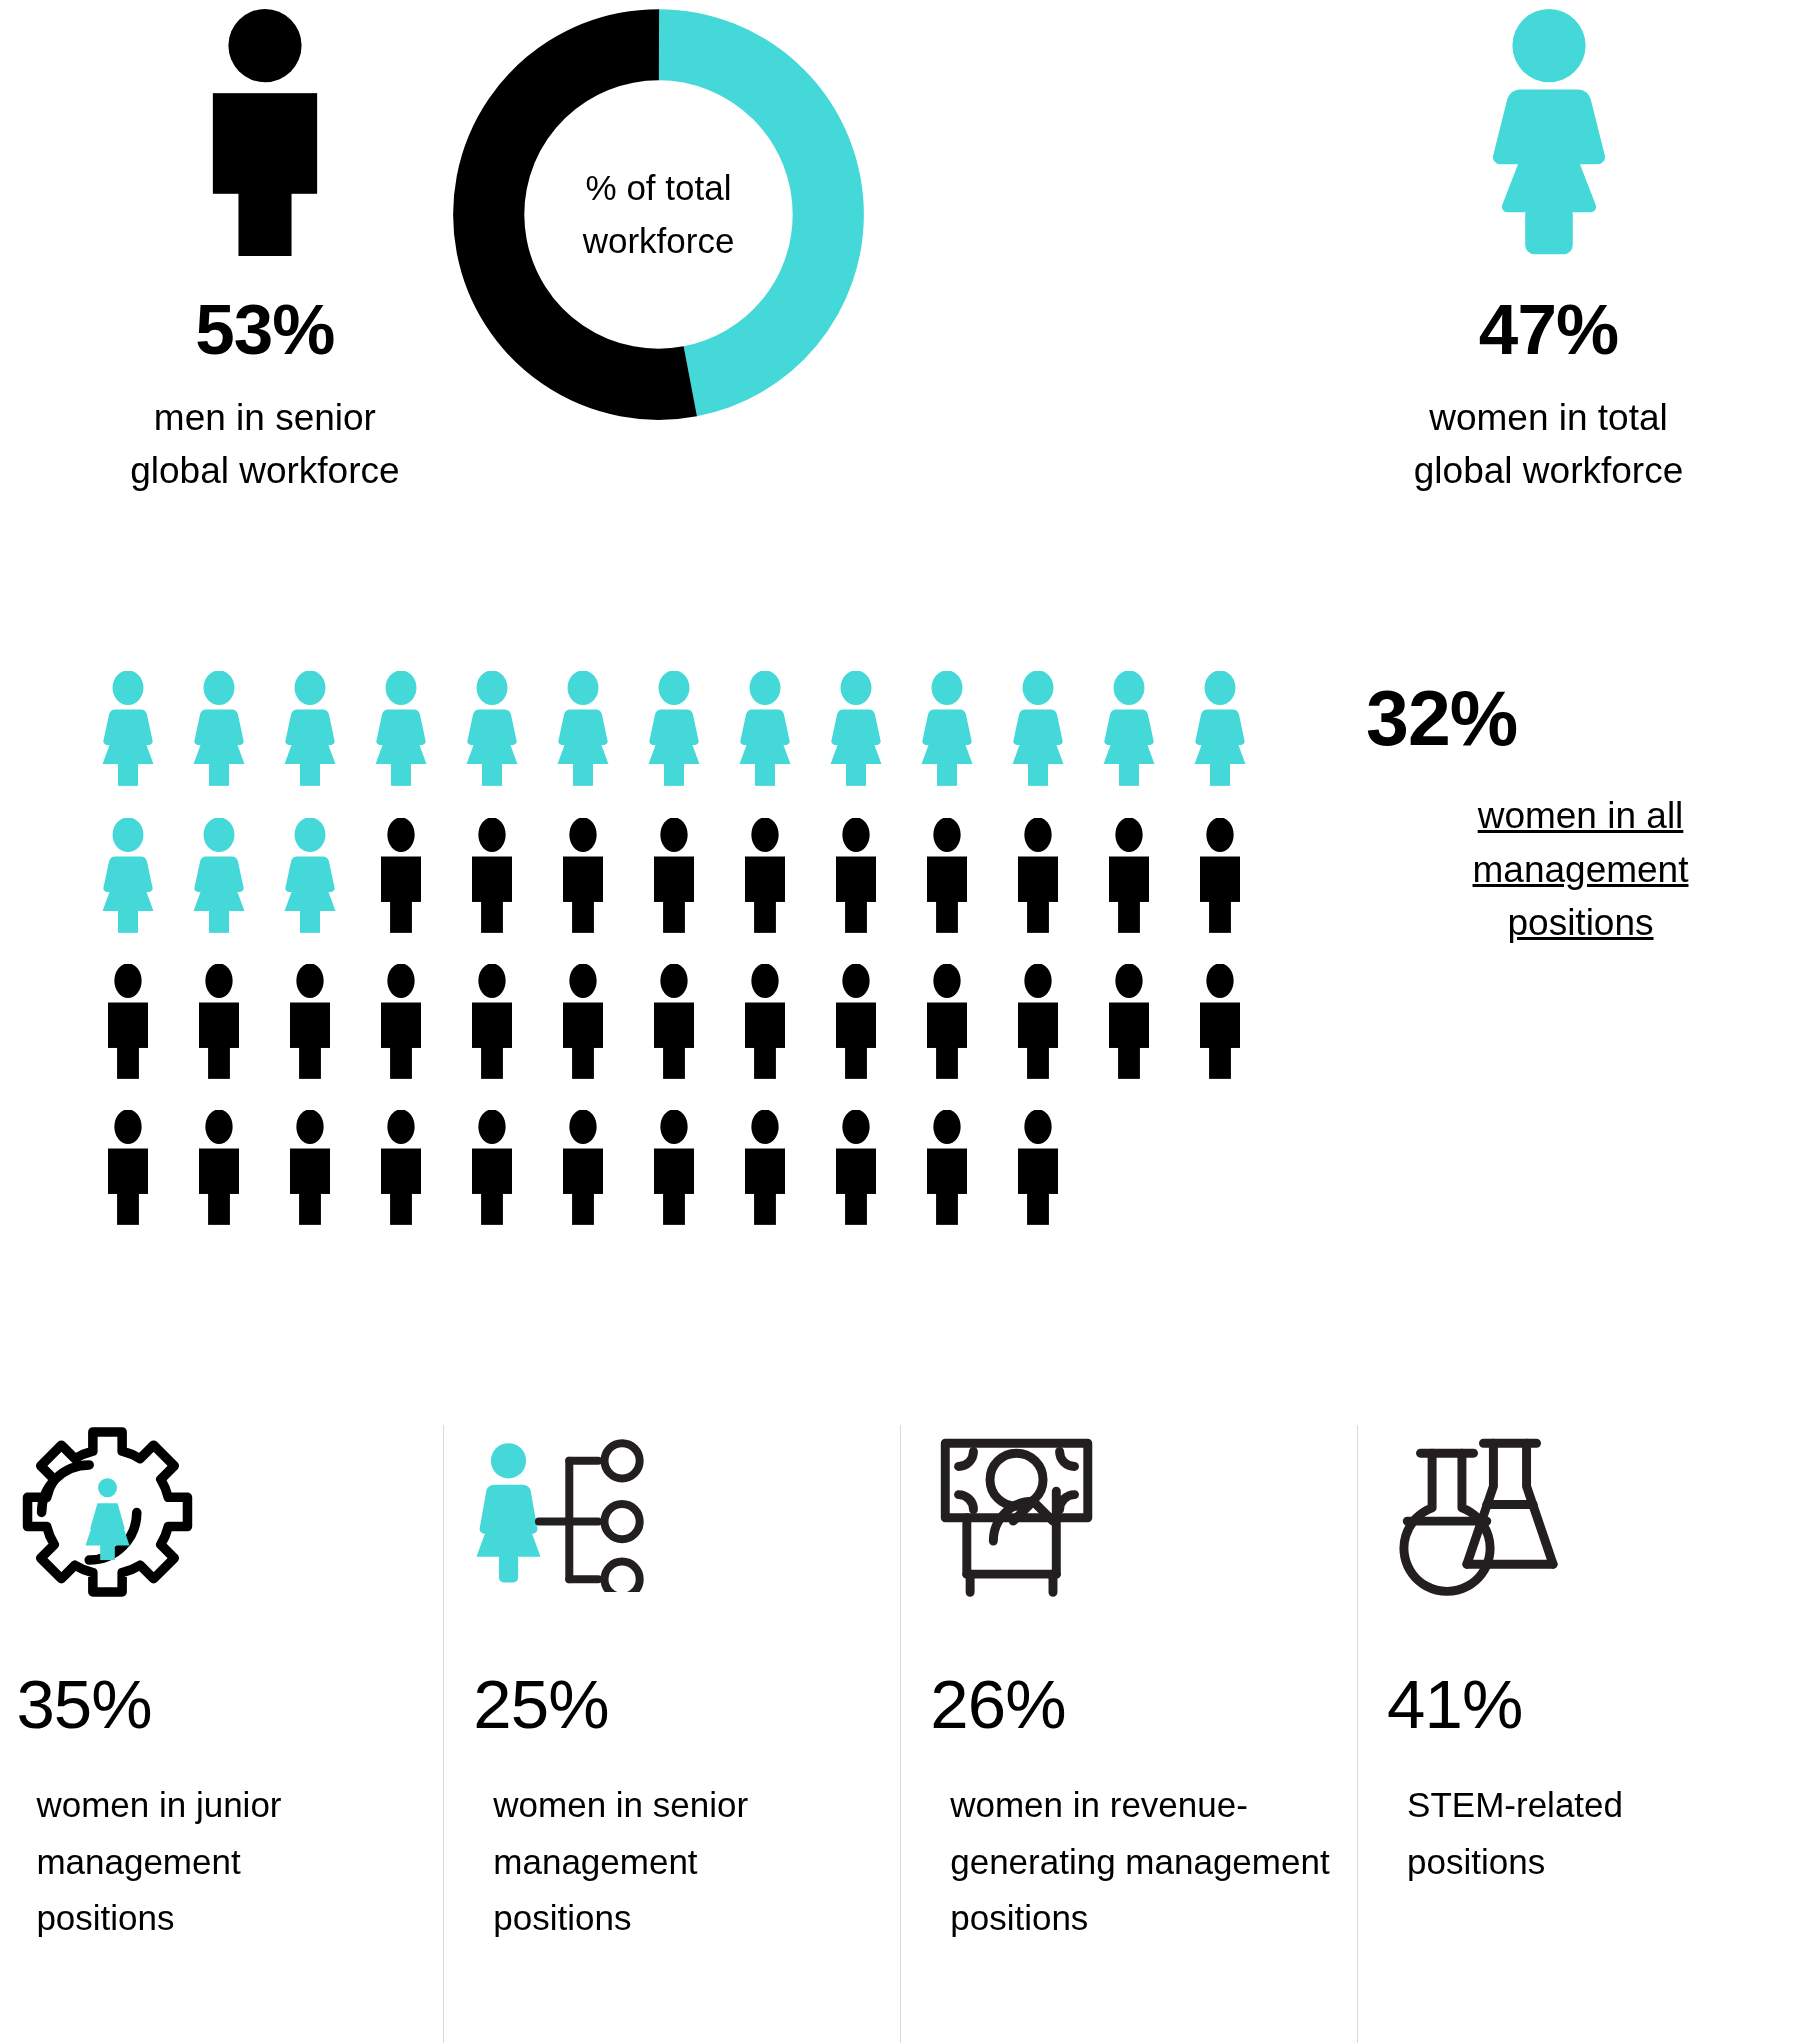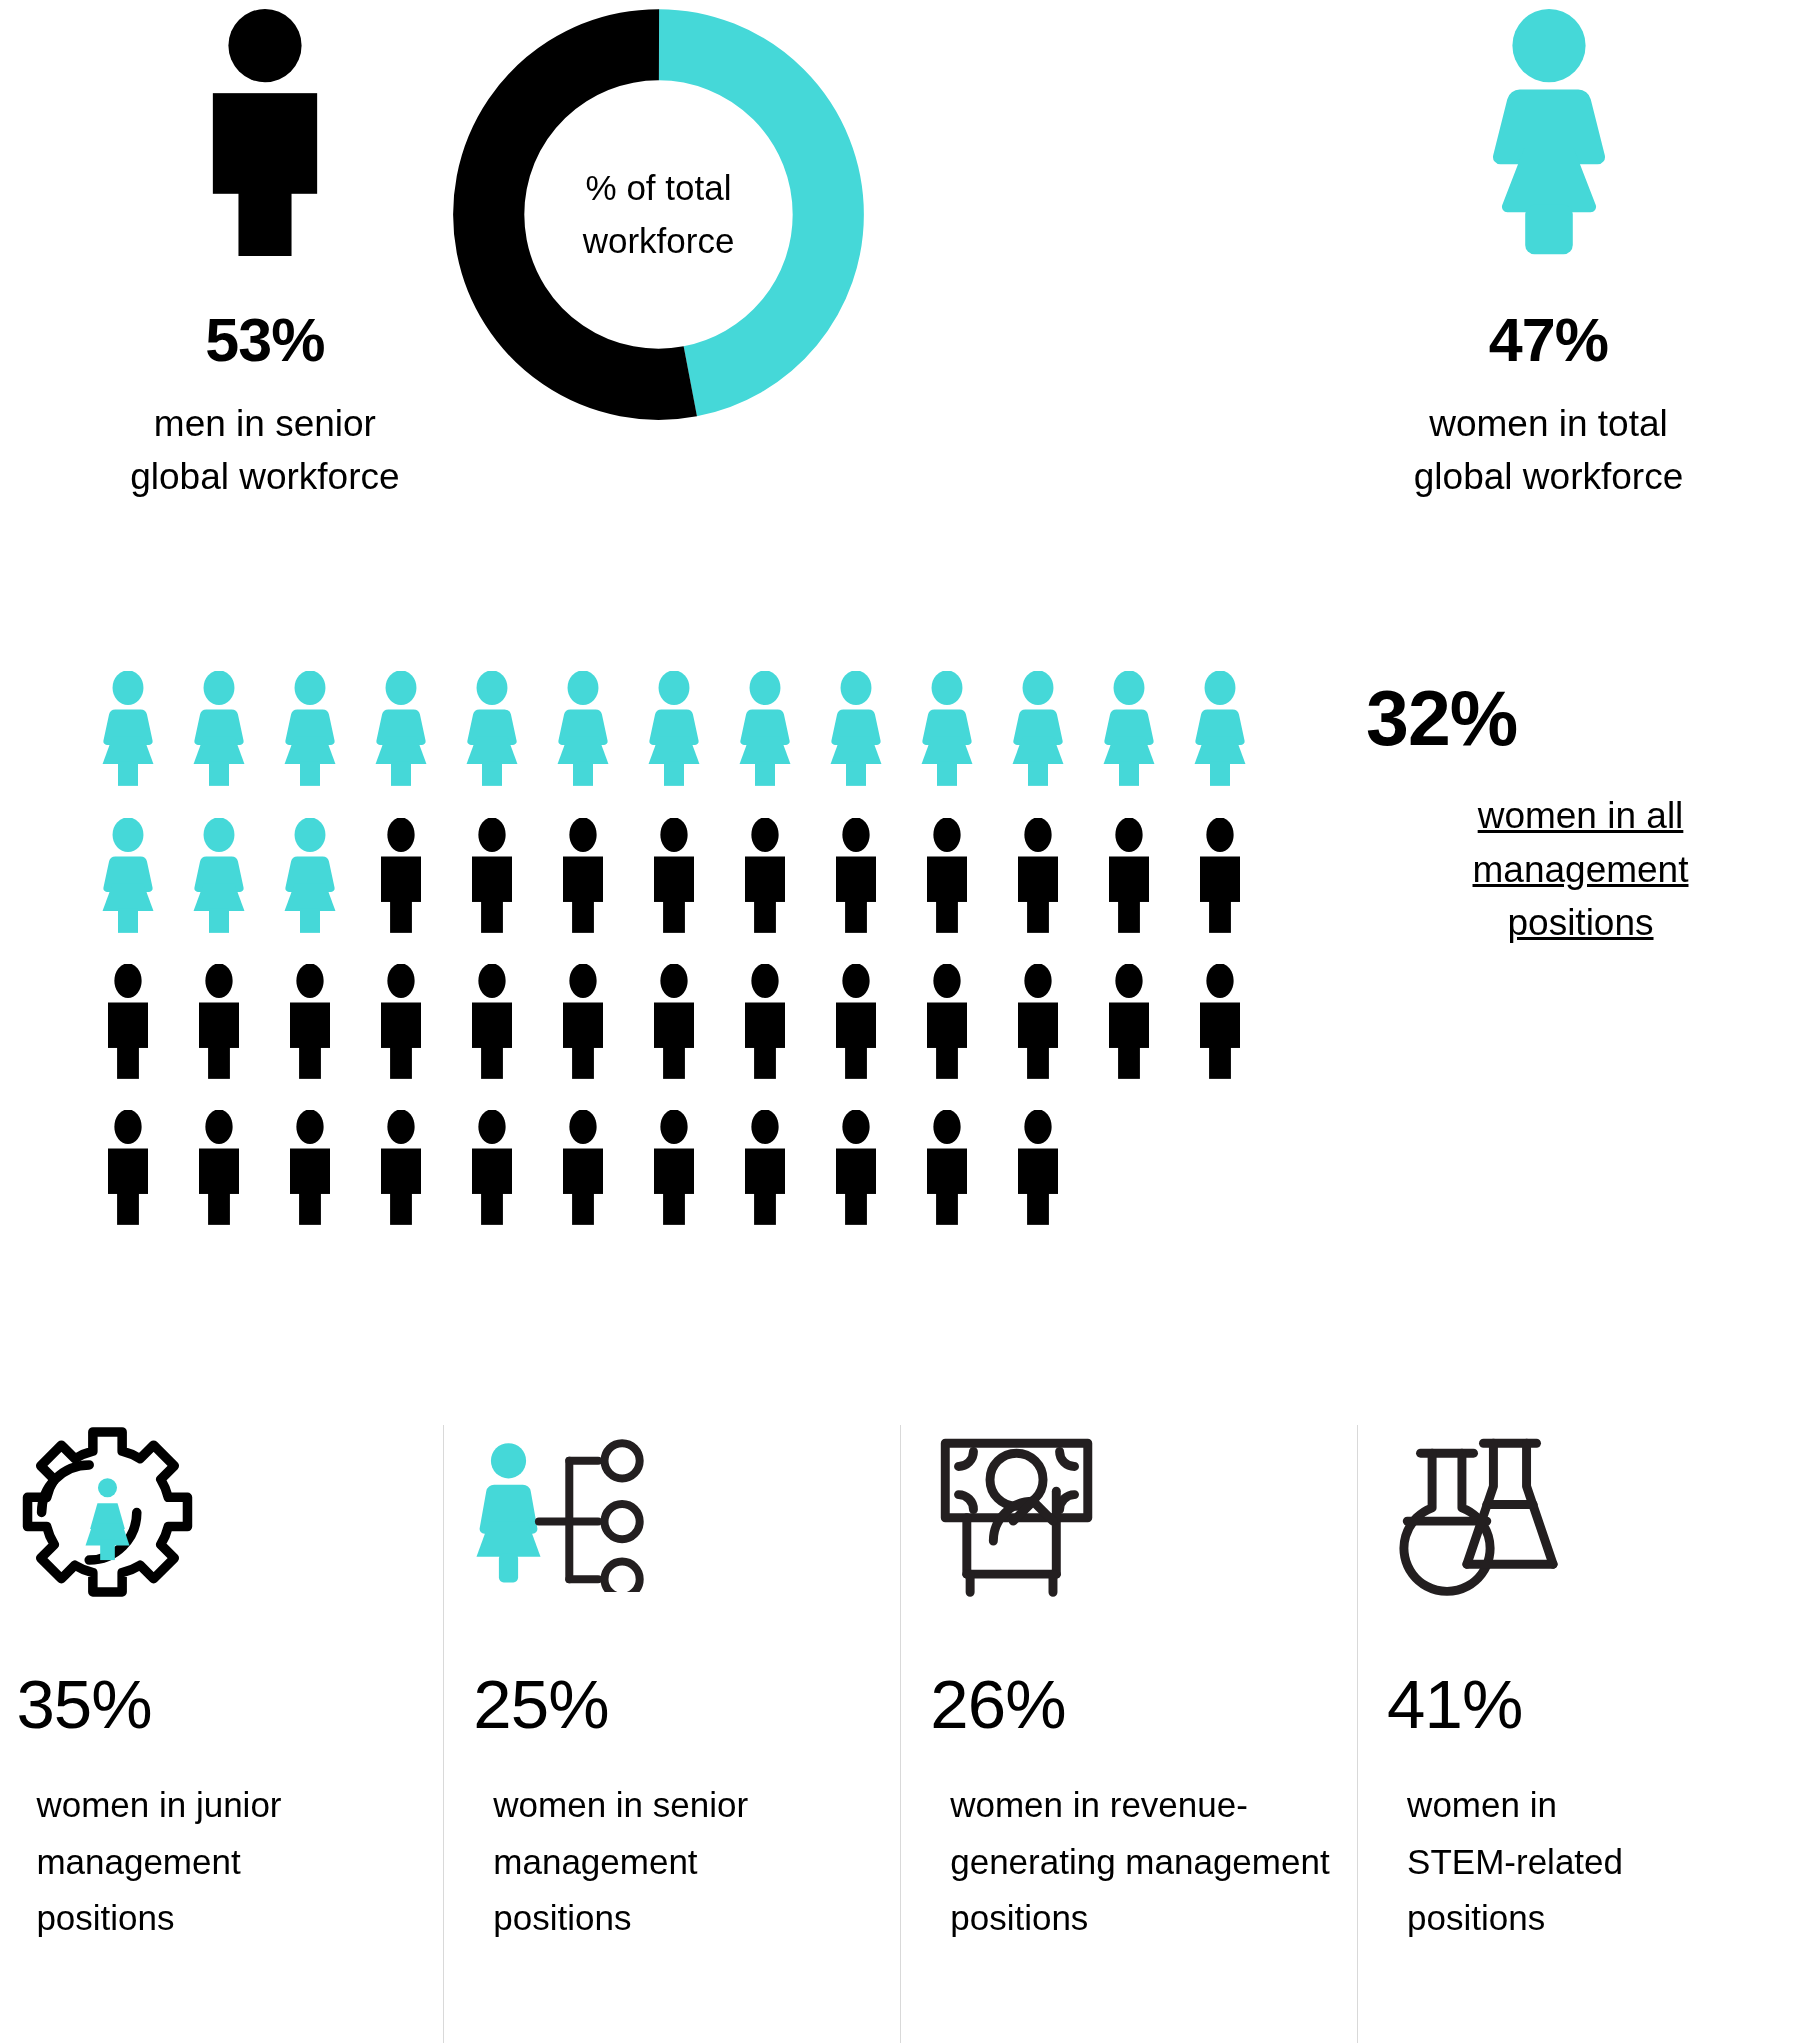--- a/index.html
+++ b/index.html
@@ -15,25 +15,25 @@
   
   .top-section{position:relative;height:603px;}
 
   .stat-col{position:absolute;top:0;text-align:center;}
   .stat-col.left{left:27.4px;width:475px;}
   .stat-col.right{left:1311px;width:475px;}
 
   .figure-holder{height:256px;display:flex;align-items:flex-end;justify-content:center;}
 
   .big-pct{
-    font-size:61px;
+    font-size:71px;
     font-weight:700;
     letter-spacing:-0.9px;
     line-height:1;
-    margin-top:54px;
+    margin-top:38px;
   }
   .sub-label{
     font-size:37px;
     line-height:1.45;
     margin-top:25.6px;
     font-weight:400;
   }
 
   
   .donut-wrap{
@@ -609,21 +609,20 @@
             <line x1="58" y1="11" x2="90" y2="11"></line>
             <path d="M64,11 v26 L48,84"></path>
             <path d="M84,11 v26 l16,47"></path>
             <line x1="60" y1="48" x2="88" y2="48"></line>
             <line x1="48" y1="84" x2="100" y2="84"></line>
           </g>
         </svg>
       </div>
       <div class="panel-pct">41%</div>
       <div class="panel-label">
-        <div>women in</div>
         <div>STEM-related</div>
         <div>positions</div>
       </div>
     </div>
 
   </div>
 </div>
 
 
 </body></html>

